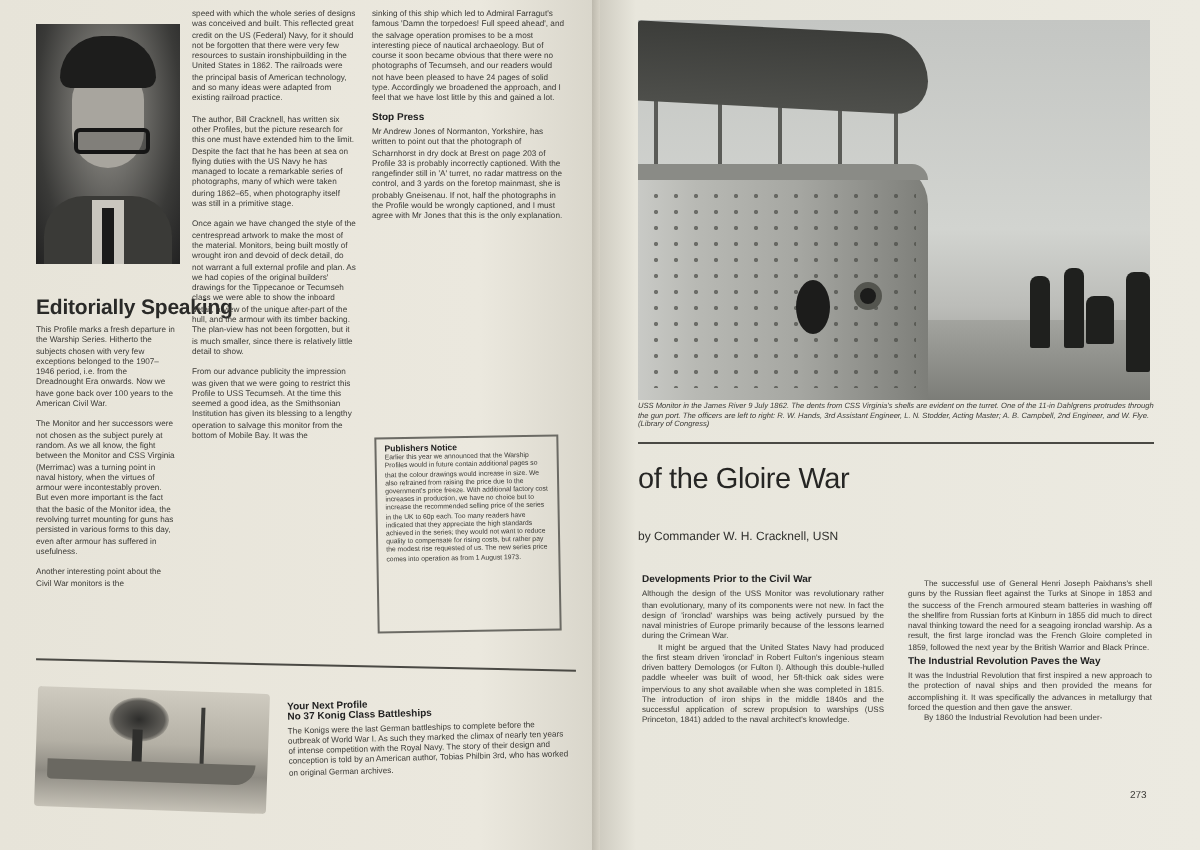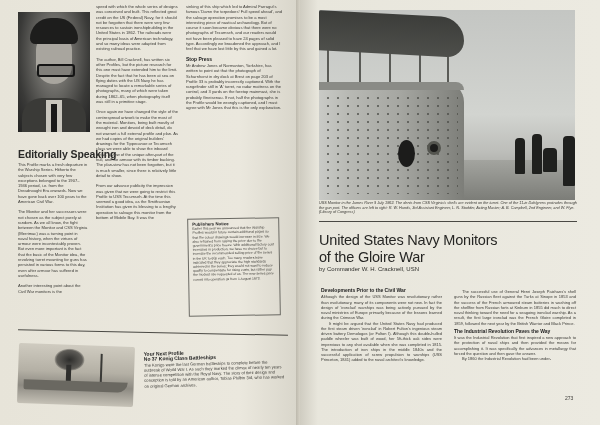--- a/index.html
+++ b/index.html
@@ -125,21 +125,20 @@
     <div class="man" style="left:196px;top:128px;height:36px;"></div>
     <div class="man" style="left:213px;top:124px;height:40px;"></div>
     <div class="man" style="left:224px;top:138px;height:24px;width:14px;"></div>
     <div class="man" style="left:244px;top:126px;height:50px;width:12px;"></div>
   </div>
 
   <div class="caption">USS Monitor in the James River 9 July 1862. The dents from CSS Virginia's shells are evident on the turret. One of the 11-in Dahlgrens protrudes through the gun port. The officers are left to right: R. W. Hands, 3rd Assistant Engineer, L. N. Stodder, Acting Master; A. B. Campbell, 2nd Engineer, and W. Flye. (Library of Congress)</div>
   <div class="rule" style="left:319px;top:221px;width:258px;"></div>
 
   <div class="article-title">
-    <div>United States Navy Monitors</div>
     <div>of the Gloire War</div>
   </div>
   <div class="byline">by Commander W. H. Cracknell, USN</div>
 
   <div class="rcol" style="left:321px;top:288px;width:121px;">
     <div class="subhead" style="margin-top:0">Developments Prior to the Civil War</div>
     <p>Although the design of the USS Monitor was revolutionary rather than evolutionary, many of its components were not new. In fact the design of 'ironclad' warships was being actively pursued by the naval ministries of Europe primarily because of the lessons learned during the Crimean War.</p>
     <p class="indent">It might be argued that the United States Navy had produced the first steam driven 'ironclad' in Robert Fulton's ingenious steam driven battery Demologos (or Fulton I). Although this double-hulled paddle wheeler was built of wood, her 5ft-thick oak sides were impervious to any shot available when she was completed in 1815. The introduction of iron ships in the middle 1840s and the successful application of screw propulsion to warships (USS Princeton, 1841) added to the naval architect's knowledge.</p>
   </div>
 

